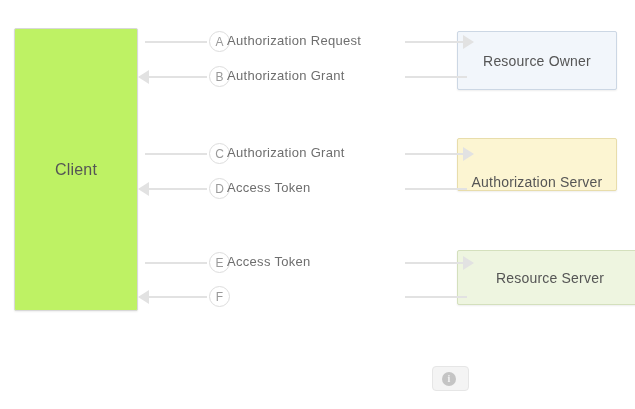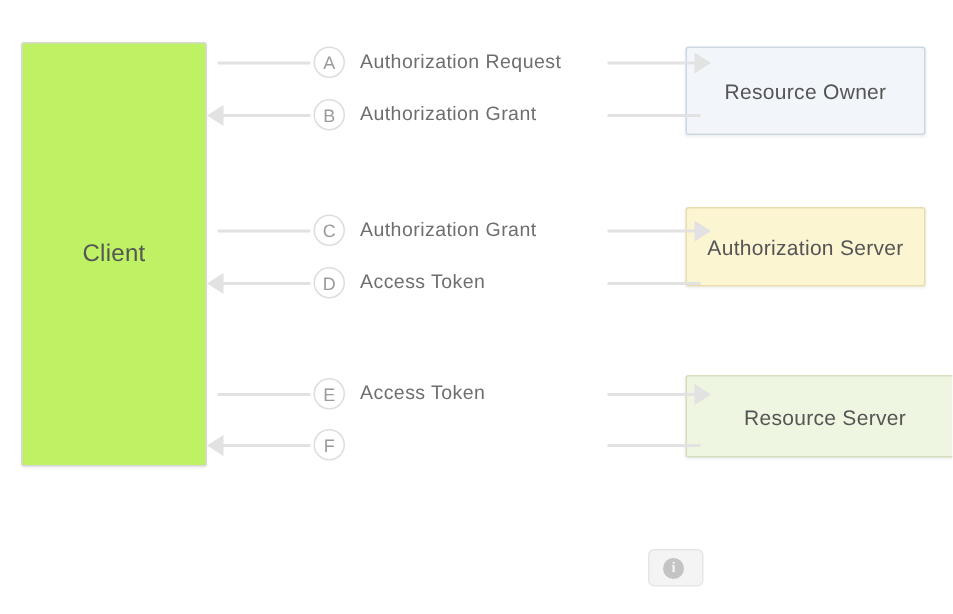--- a/index.html
+++ b/index.html
@@ -52,20 +52,21 @@
     background: #f2f6fb;
     border-color: #ccd7e4;
   }
   .node-authserver {
     left: 457px;
     top: 138px;
     width: 160px;
     height: 53px;
     background: #fcf5d2;
     border-color: #e8ddab;
+    align-items: flex-end;
   }
   .node-resserver {
     left: 457px;
     top: 250px;
     width: 186px;
     height: 55px;
     background: #eef5e0;
     border-color: #d4e0bd;
   }
 
@@ -114,21 +115,21 @@
     border-radius: 50%;
     background: #ffffff;
     color: #9a9a9a;
     font-size: 12px;
     line-height: 21px;
     text-align: center;
     box-sizing: border-box;
   }
   .flow-label {
     position: absolute;
-    left: 240px;
+    left: 227px;
     top: 2px;
     font-size: 13px;
     color: #6e6e6e;
     letter-spacing: .3px;
     white-space: nowrap;
   }
 
   
   .source-badge {
     position: absolute;

